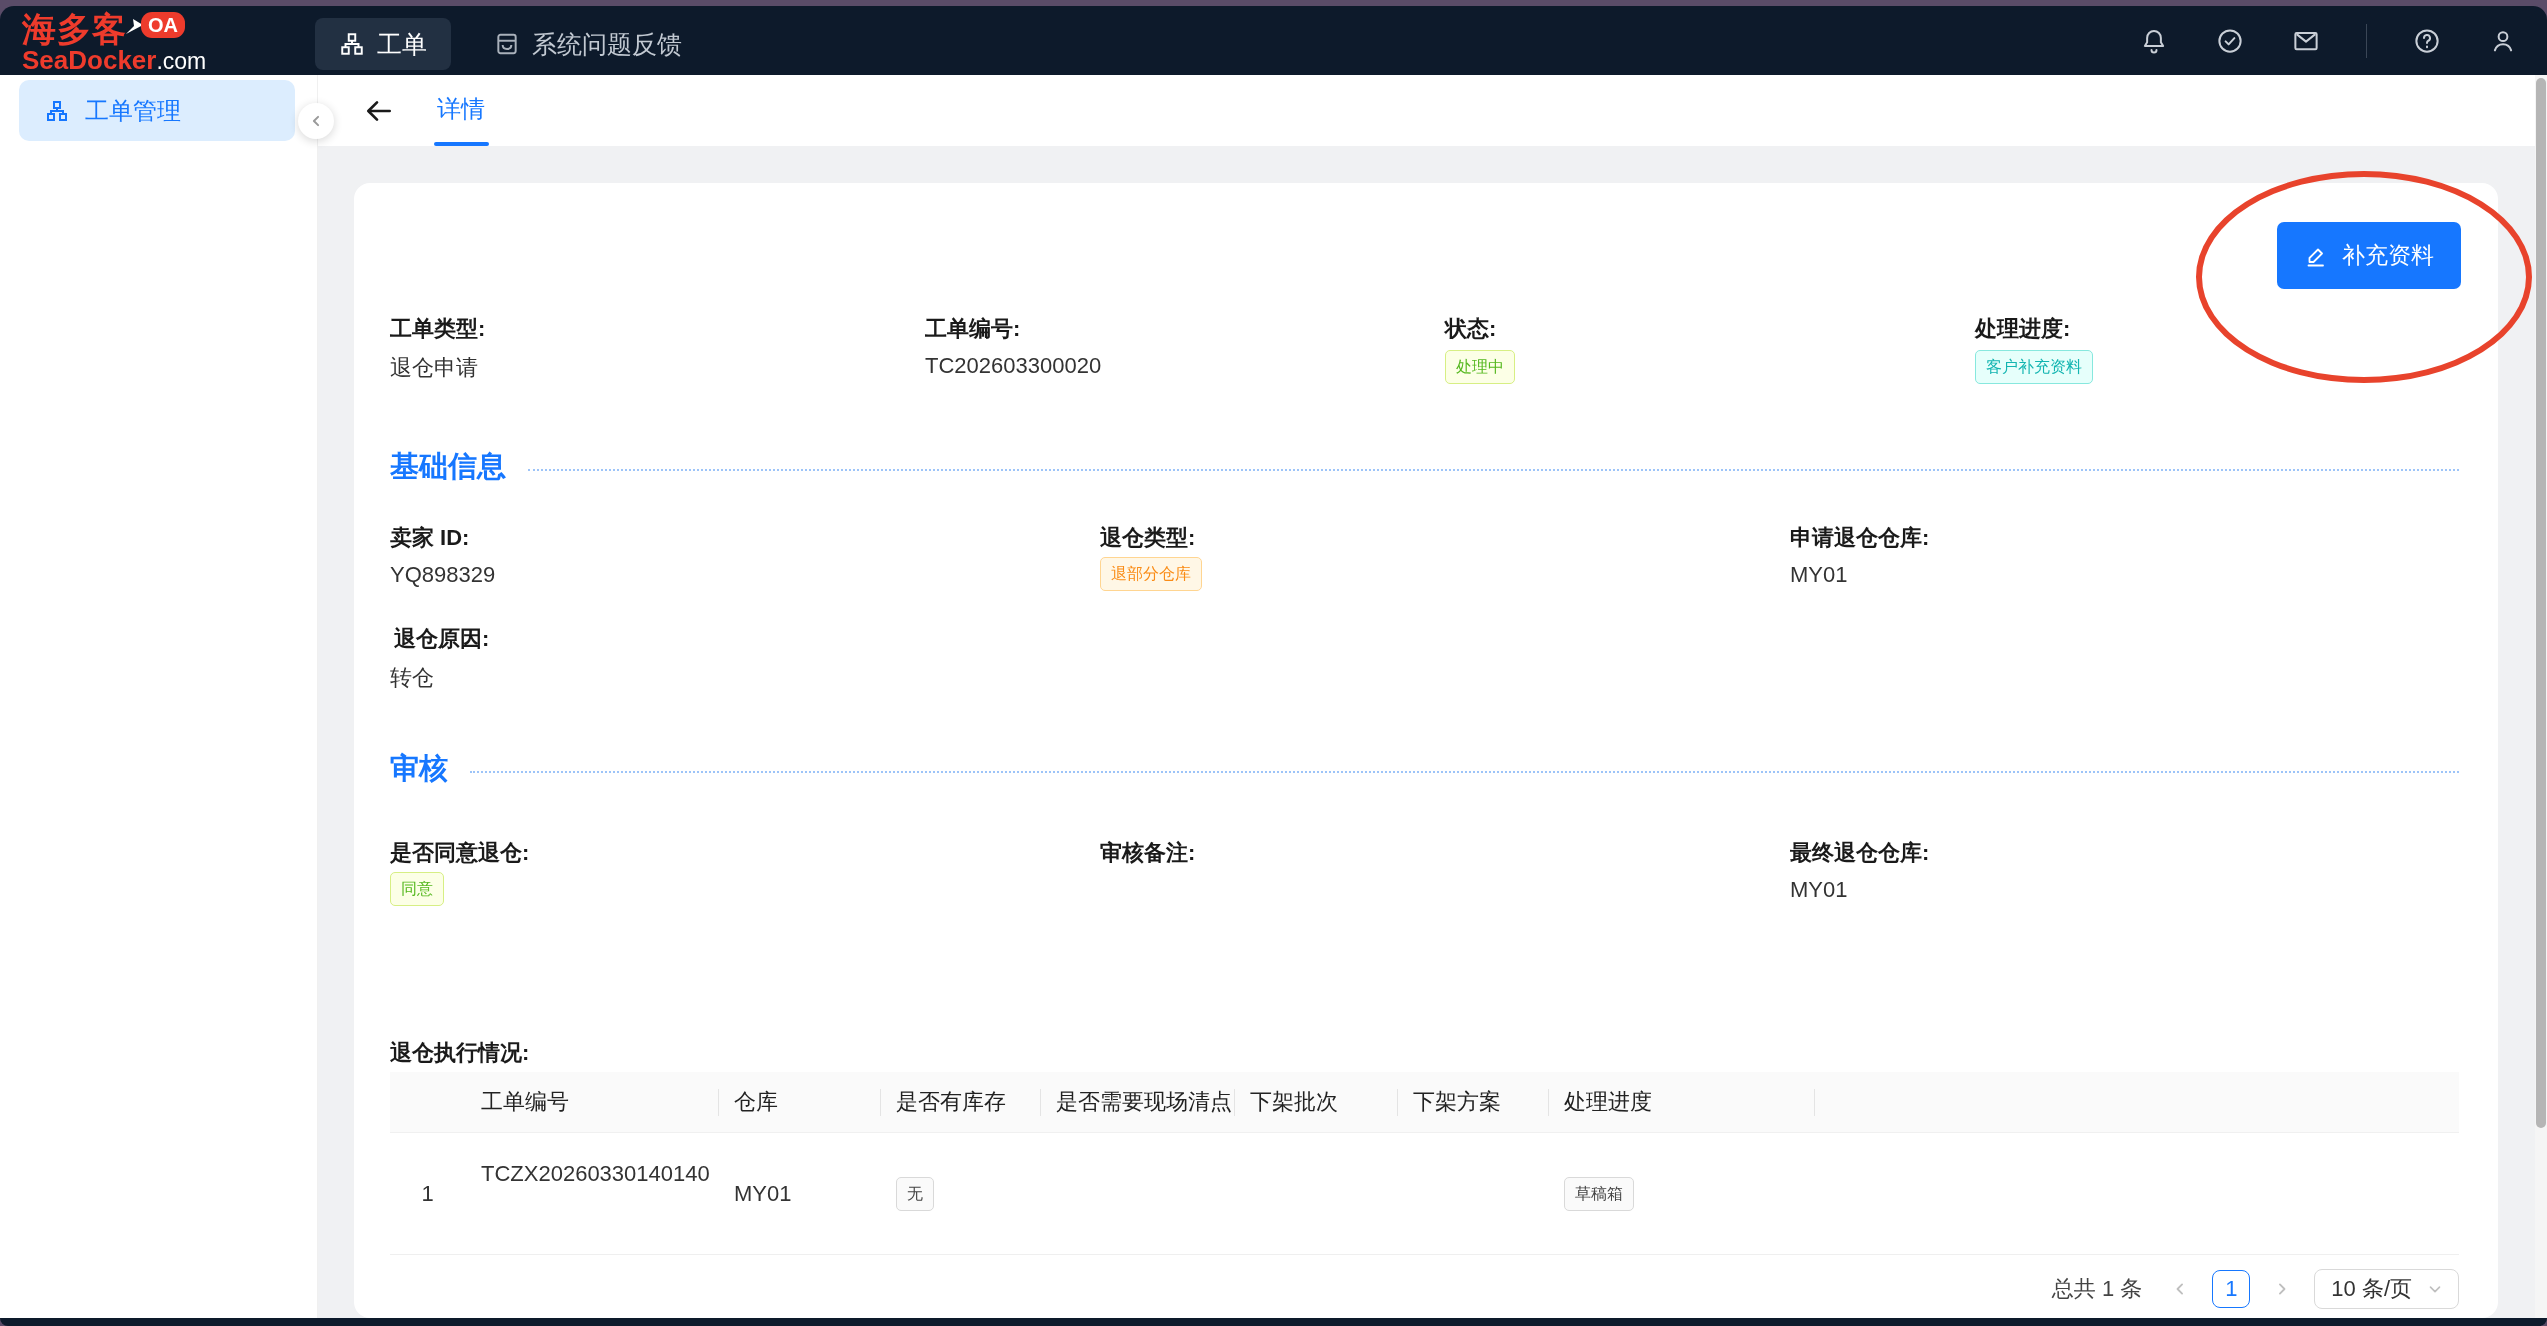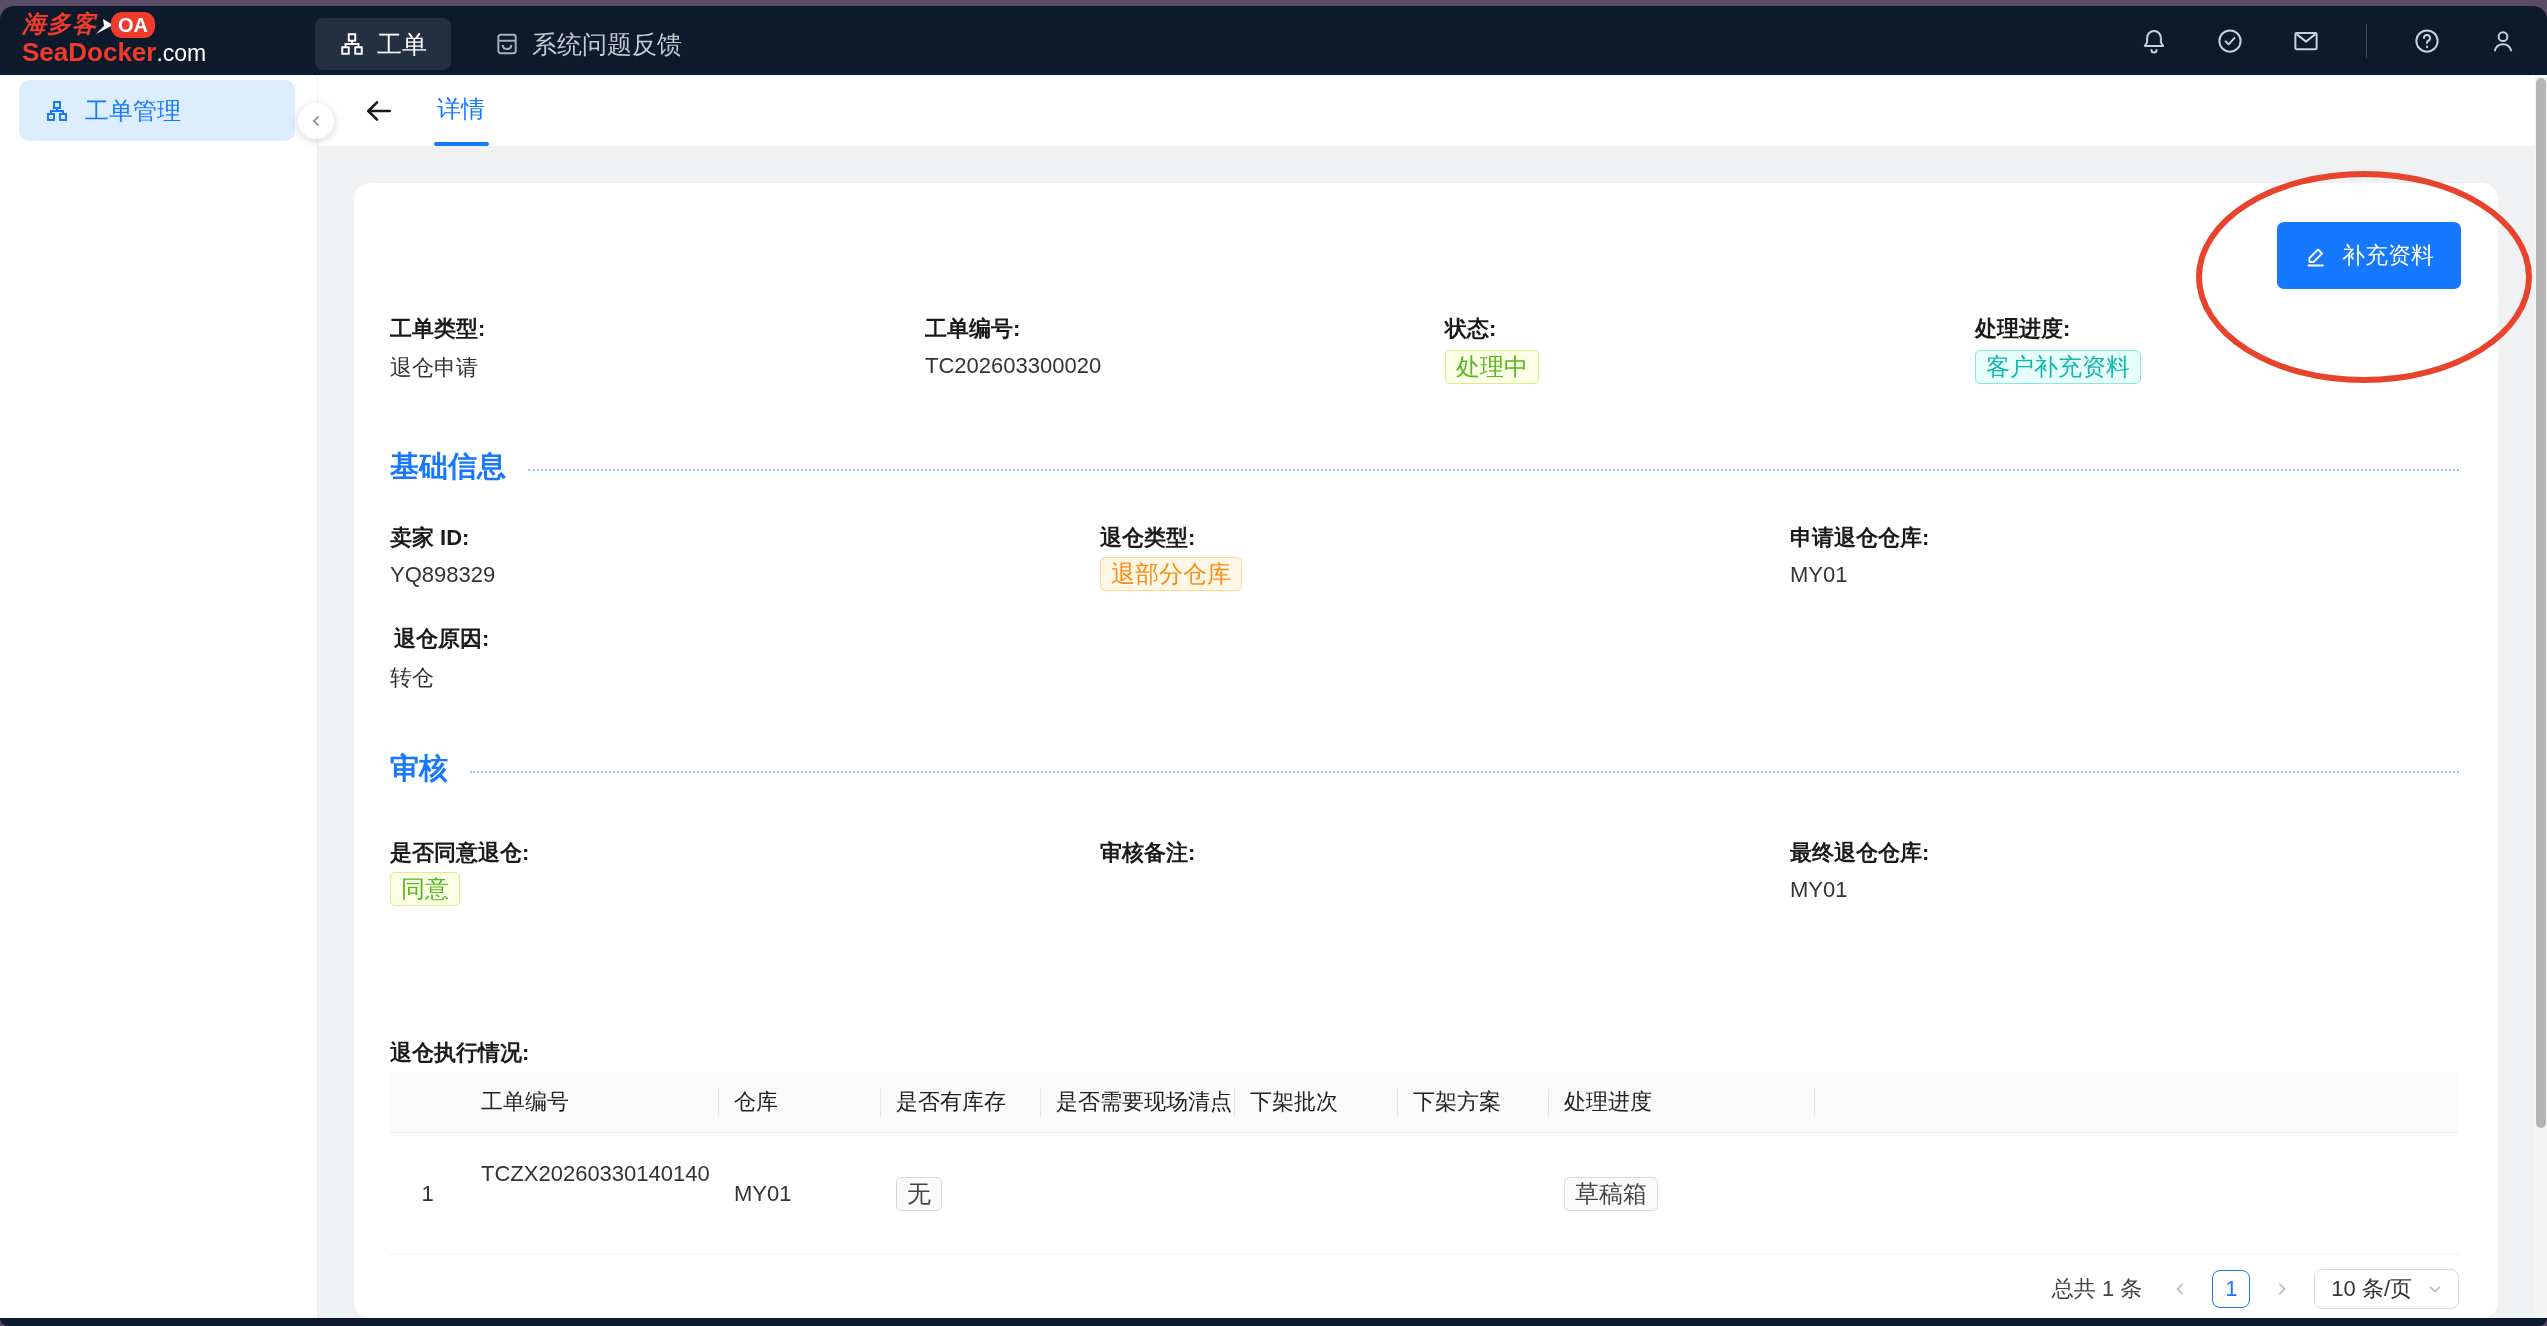--- a/index.html
+++ b/index.html
@@ -14,21 +14,21 @@
   .abs { position:absolute; }
 
   
   .top-strip { left:0; top:0; width:2547px; height:8px; background:#5a4c68; }
   .bottom-strip { left:0; bottom:0; width:2547px; height:8px; background:#0d1a2b; border-radius:0 0 14px 14px; }
 
   
   .navbar { left:0; top:6px; width:2547px; height:69px; background:#0d1a2b; border-radius:14px 14px 0 0; }
   .logo { left:22px; top:6px; line-height:1; }
   .logo-top { display:flex; align-items:flex-start; }
-  .logo-cn { color:#ee3b2c; font-size:24px; font-weight:800; letter-spacing:1px;font-style:italic; }
+  .logo-cn { color:#ee3b2c; font-size:34px; font-weight:800; letter-spacing:1px; }
   .logo-arrow { margin:6px 0 0 -2px; }
   .logo-oa { background:#ee3b2c; color:#fff; font-size:20px; font-weight:800; padding:3px 7px; border-radius:11px; margin-left:-4px; }
   .logo-bottom { margin-top:1px; font-weight:800; font-size:26px; }
   .logo-sea { color:#ee3b2c; }
   .logo-com { color:#fff; font-weight:400; font-size:23px; }
 
   .nav-tab { top:12px; height:52px; display:flex; align-items:center; gap:12px; padding:0 24px; border-radius:8px; color:#fff; font-size:25px; cursor:pointer; }
   .nav-tab.active { left:315px; background:#223042; }
   .nav-tab.plain { left:470px; color:#c2c9d2; }
   .nav-icons { right:28px; top:0; height:69px; display:flex; align-items:center; gap:44px; }
@@ -48,21 +48,21 @@
 
   
   .content-bg { left:318px; top:146px; width:2229px; height:1172px; background:#f0f1f3; }
   .card { left:354px; top:183px; width:2144px; height:1135px; background:#fff; border-radius:16px; }
 
   .supplement-btn { left:1923px; top:39px; width:184px; height:67px; background:#1677ff; border:none; border-radius:7px; color:#fff; font-size:23px; display:flex; align-items:center; justify-content:center; gap:14px; cursor:pointer; font-family:inherit; }
 
   .field-label { font-weight:700; color:#1a1a1a; font-size:22px; white-space:nowrap; }
   .field-value { color:#333; font-size:22px; white-space:nowrap; }
 
-  .tag { display:inline-block; font-size:24px; line-height:26px; padding:3px 10px; border-radius:5px; border:1px solid; white-space:nowrap; }
+  .tag { display:inline-block; font-size:16px; line-height:26px; padding:3px 10px; border-radius:5px; border:1px solid; white-space:nowrap; }
   .tag-lime   { background:#fcffe6; border-color:#d7ef84; color:#55b81f; }
   .tag-cyan   { background:#e6fffb; border-color:#87e8de; color:#13b5b1; }
   .tag-orange { background:#fff7e6; border-color:#ffd591; color:#fa8c16; }
   .tag-default{ background:#fafafa; border-color:#d9d9d9; color:#444; }
 
   .section-head { left:36px; right:39px; display:flex; align-items:center; gap:22px; }
   .section-title { color:#1677ff; font-size:29px; font-weight:700; white-space:nowrap; }
   .section-dots { flex:1; border-bottom:2px dotted #9dc4f8; height:2px; margin-top:6px; }
 
   

